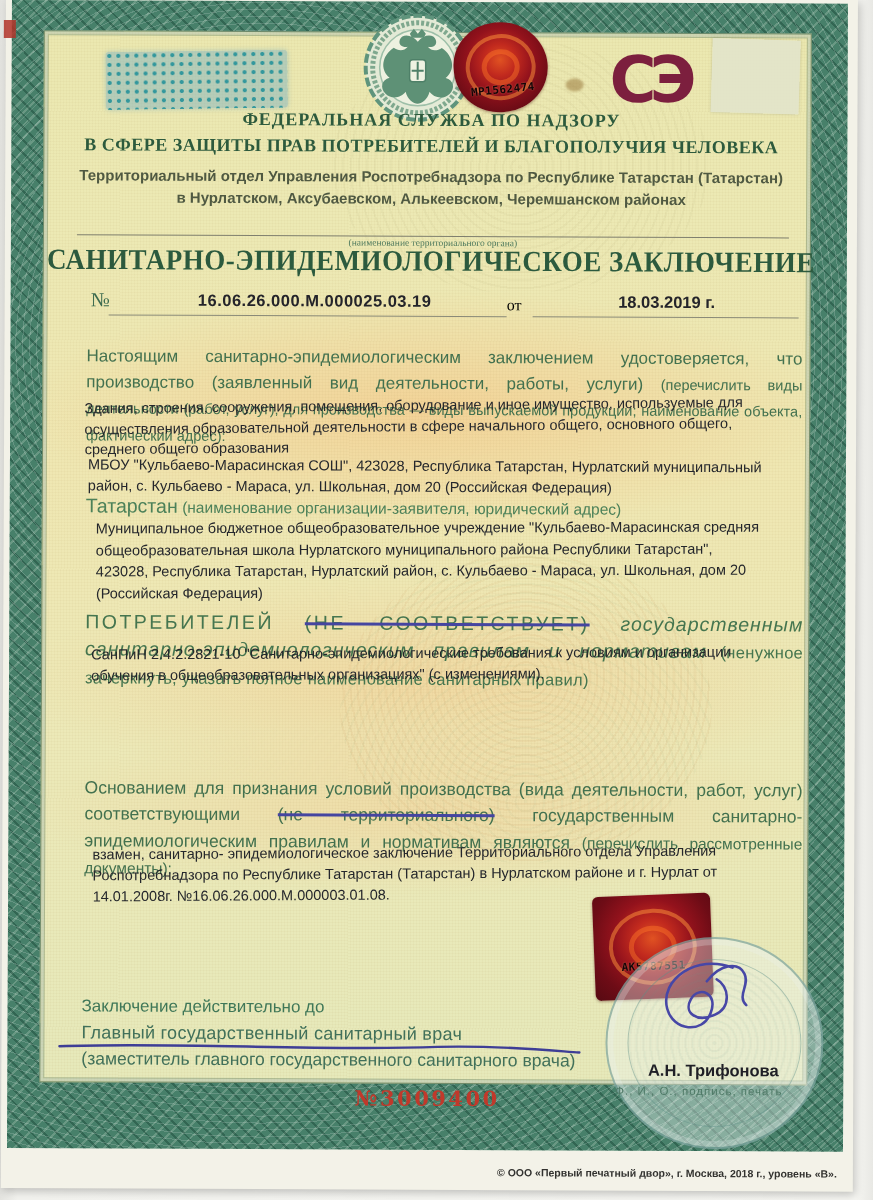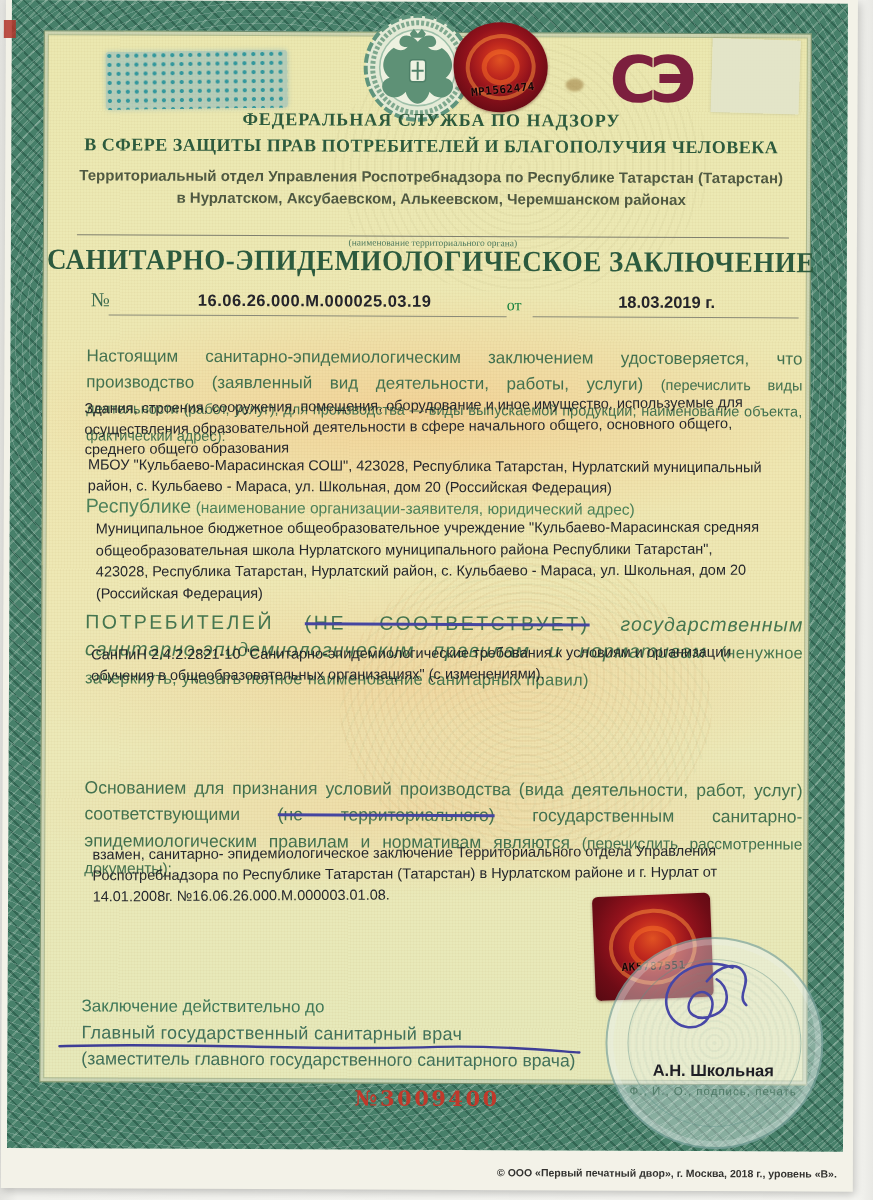--- a/index.html
+++ b/index.html
@@ -101,21 +101,21 @@
     letter-spacing:.5px;transform:scaleY(1.08);}
 
   
   .no-sign{position:absolute;left:86px;top:292px;font-family:"Liberation Serif",serif;
     font-size:20px;color:#3c6b4f;}
   .cert-number{position:absolute;left:120px;top:294px;width:380px;text-align:center;
     font-size:16.5px;font-weight:bold;color:#24242a;letter-spacing:.5px;}
   .uline{position:absolute;border-bottom:1.2px solid #8a8a78;height:0;}
   .uline-1{left:104px;top:318px;width:398px;}
   .from-label{position:absolute;left:502px;top:298px;font-family:"Liberation Serif",serif;
-    font-size:16px;color:#15803d;}
+    font-size:16px;color:#000000;}
   .cert-date{position:absolute;left:532px;top:294px;width:260px;text-align:center;
     font-size:16.5px;font-weight:bold;color:#24242a;}
   .uline-2{left:528px;top:318px;width:266px;}
 
   
   .green-par{position:absolute;color:#43714f;text-align:justify;}
   .par-intro{left:82px;top:330px;width:716px;font-size:17px;line-height:25.5px;}
   .par-intro .small-note{font-size:14.5px;}
   .typed{position:absolute;color:#25272c;font-size:14.5px;}
   .typed-object{left:80px;top:402px;width:706px;line-height:20.5px;transform:rotate(-.8deg);transform-origin:left top;}
@@ -141,21 +141,21 @@
   .deputy-line{position:absolute;left:80px;top:1052px;font-size:17.5px;color:#41705a;}
   .seal{position:absolute;left:604px;top:938px;width:214px;height:208px;border-radius:50%;
     border:2px solid rgba(92,142,136,.55);background:rgba(236,243,239,.40);
     box-shadow:inset 0 0 0 6px rgba(236,243,239,.25);}
   .seal::before{content:"";position:absolute;inset:20px;border-radius:50%;
     border:1.5px solid rgba(92,142,136,.4);
     background:repeating-radial-gradient(circle at 50% 50%, rgba(110,150,140,.08) 0 2px, transparent 2px 7px);}
   .signature{position:absolute;left:636px;top:952px;width:158px;height:100px;}
   .signer-name{position:absolute;left:620px;top:1062px;width:184px;text-align:center;
     font-size:16.5px;font-weight:bold;color:#1f1f26;}
-  .signer-caption{position:absolute;left:614px;top:1086px;width:196px;text-align:center;
+  .signer-caption{position:absolute;left:614px;top:1086px;width:196px;text-align:left;
     font-size:11.5px;color:#4f7a67;letter-spacing:1px;}
   .red-number{position:absolute;left:266px;top:1088px;width:320px;text-align:center;
     font-family:"DejaVu Serif",serif;font-weight:600;font-size:21px;color:#c0392b;letter-spacing:2.5px;}
   .printer-note{position:absolute;right:16px;bottom:12px;font-size:10.5px;font-weight:bold;color:#32322f;}
 </style>
 </head>
 <body>
 
 <div class="sheet">
   <div class="frame">
@@ -202,42 +202,42 @@
   <div class="uline uline-1"></div>
   <span class="from-label">от</span>
   <span class="cert-date">18.03.2019 г.</span>
   <div class="uline uline-2"></div>
 
   <p class="green-par par-intro"><span>Настоящим санитарно-эпидемиологическим заключением удостоверяется, что производство (заявленный вид деятельности, работы, услуги) </span> <span class="small-note">(перечислить виды деятельности (работ, услуг), для производства — виды выпускаемой продукции; наименование объекта, фактический адрес):</span></p>
 
   <div class="typed typed-object">Здания, строения, сооружения, помещения, оборудование и иное имущество, используемые для осуществления образовательной деятельности в сфере начального общего, основного общего, среднего общего образования</div>
   <div class="typed typed-facility">МБОУ "Кульбаево-Марасинская СОШ", 423028, Республика Татарстан, Нурлатский муниципальный район, с. Кульбаево - Мараса, ул. Школьная, дом 20 (Российская Федерация)</div>
 
-  <div class="applicant-row"><span class="applicant-label">Республике</span> <span class="applicant-note">(наименование организации-заявителя, юридический адрес)</span></div>
+  <div class="applicant-row"><span class="applicant-label">Татарстан</span> <span class="applicant-note">(наименование организации-заявителя, юридический адрес)</span></div>
   <div class="typed typed-applicant">Муниципальное бюджетное общеобразовательное учреждение "Кульбаево-Марасинская средняя общеобразовательная школа Нурлатского муниципального района Республики Татарстан", 423028, Республика Татарстан, Нурлатский район, с. Кульбаево - Мараса, ул. Школьная, дом 20 (Российская Федерация)</div>
 
   <p class="green-par par-conform"><span class="conform-word">ПОТРЕБИТЕЛЕЙ</span> <span class="conform-word pen-strike">(НЕ СООТВЕТСТВУЕТ)</span> <span class="conform-rest">государственным санитарно-эпидемиологическим правилам и нормативам</span> <span class="small-note">(ненужное зачеркнуть, указать полное наименование санитарных правил)</span></p>
   <div class="typed typed-sanpin">СанПиН 2.4.2.2821-10 "Санитарно-эпидемиологические требования к условиям и организации обучения в общеобразовательных организациях" (с изменениями).</div>
 
   <p class="green-par par-basis"><span>Основанием для признания условий производства (вида деятельности, работ, услуг) соответствующими </span><span class="pen-strike">(не территориального)</span><span> государственным санитарно-эпидемиологическим правилам и нормативам являются </span><span class="small-note">(перечислить рассмотренные документы):</span></p>
   <div class="typed typed-basis">взамен, санитарно- эпидемиологическое заключение Территориального отдела Управления Роспотребнадзора по Республике Татарстан (Татарстан) в Нурлатском районе и г. Нурлат от 14.01.2008г. №16.06.26.000.М.000003.01.08.</div>
 
   <div class="holo holo-bottom">
     <span class="holo-code">АК5787551</span>
   </div>
 
   <div class="seal"></div>
 
   <div class="signature">
     <svg width="158" height="100" viewBox="0 0 160 100">
       <path d="M96 16 C 60 2, 22 28, 30 58 C 36 80, 66 84, 74 62 C 82 42, 62 34, 54 48 C 46 62, 60 72, 78 64 C 96 56, 92 34, 80 28 M 70 30 C 84 12, 102 10, 108 22 C 114 34, 100 44, 110 54" stroke="#4747a6" fill="none" stroke-width="2.6" stroke-linecap="round"></path>
     </svg>
   </div>
 
-  <div class="signer-name">А.Н. Школьная</div>
+  <div class="signer-name">А.Н. Трифонова</div>
   <div class="signer-caption">Ф., И., О., подпись, печать</div>
 
   <div class="valid-until">Заключение действительно до</div>
   <div class="chief-line">Главный государственный санитарный врач</div>
   <div class="pen-underline">
     <svg width="524" height="16" viewBox="0 0 524 16" preserveAspectRatio="none">
       <path d="M2 8 C 120 3, 260 12, 380 7 C 440 5, 492 10, 522 12" stroke="#3e3e96" stroke-width="2.4" fill="none" stroke-linecap="round"></path>
     </svg>
   </div>
   <div class="deputy-line">(заместитель главного государственного санитарного врача)</div>

